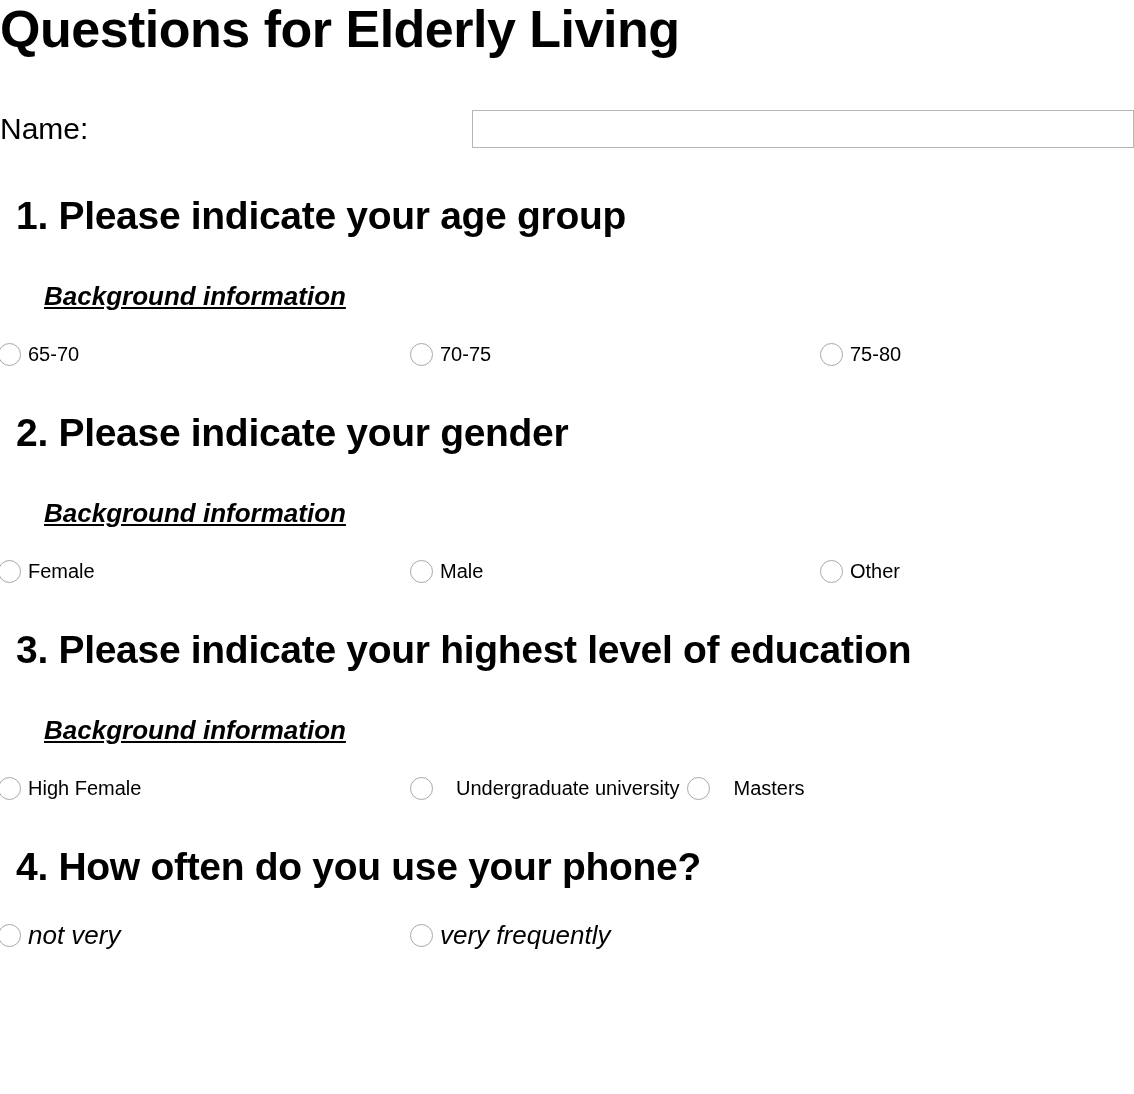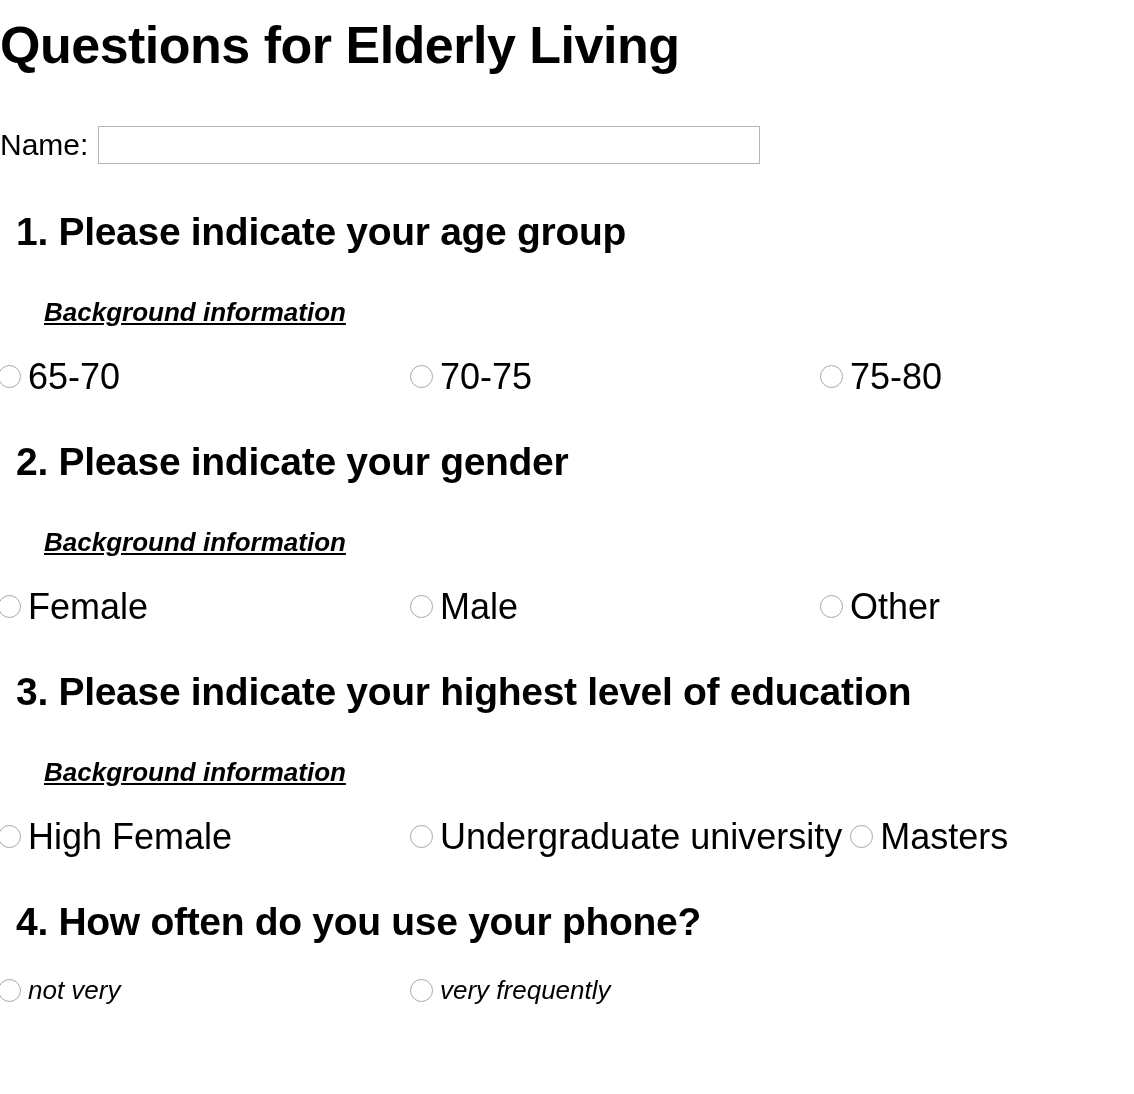--- a/index.html
+++ b/index.html
@@ -21,30 +21,31 @@
     padding: 0;
     box-sizing: border-box;
   }
 
   
   .form-title {
     font-size: 52px;
     font-weight: bold;
     line-height: 1.05;
     margin: 0;
-    padding: 18px 0 0 0;
+    padding: 2px 0 0 0;
     letter-spacing: -0.5px;
   }
 
   
   .name-row {
     display: flex;
     align-items: center;
     margin-top: 52px;
     height: 40px;
+    justify-content: space-between;
   }
   .name-label {
     font-size: 30px;
     line-height: 1;
     white-space: nowrap;
     margin-right: 10px;
   }
   .name-input {
     width: 662px;
     height: 38px;
@@ -92,35 +93,35 @@
   }
   .option {
     display: flex;
     align-items: center;
     flex: 0 0 auto;
   }
   
   .option.col-1 { width: 412px; }
   .option.col-2 { width: 410px; }
   .option.col-3 { width: auto; }
-  .option.flow  { width: auto; margin-left: 0; }
+  .option.flow  { width: auto; margin-left: 0; gap: 16px; }
 
   .radio {
     width: 23px;
     height: 23px;
     min-width: 23px;
     border: 1px solid #a8a8a8;
     border-radius: 50%;
     background: #ffffff;
     box-sizing: border-box;
     display: inline-block;
     cursor: pointer;
   }
   .option-label {
-    font-size: 36px;
+    font-size: 20px;
     line-height: 1;
     margin-left: 7px;
     white-space: nowrap;
   }
   .option-label.small {
     font-size: 26px;
     font-style: italic;
   }
 </style>
 </head>

